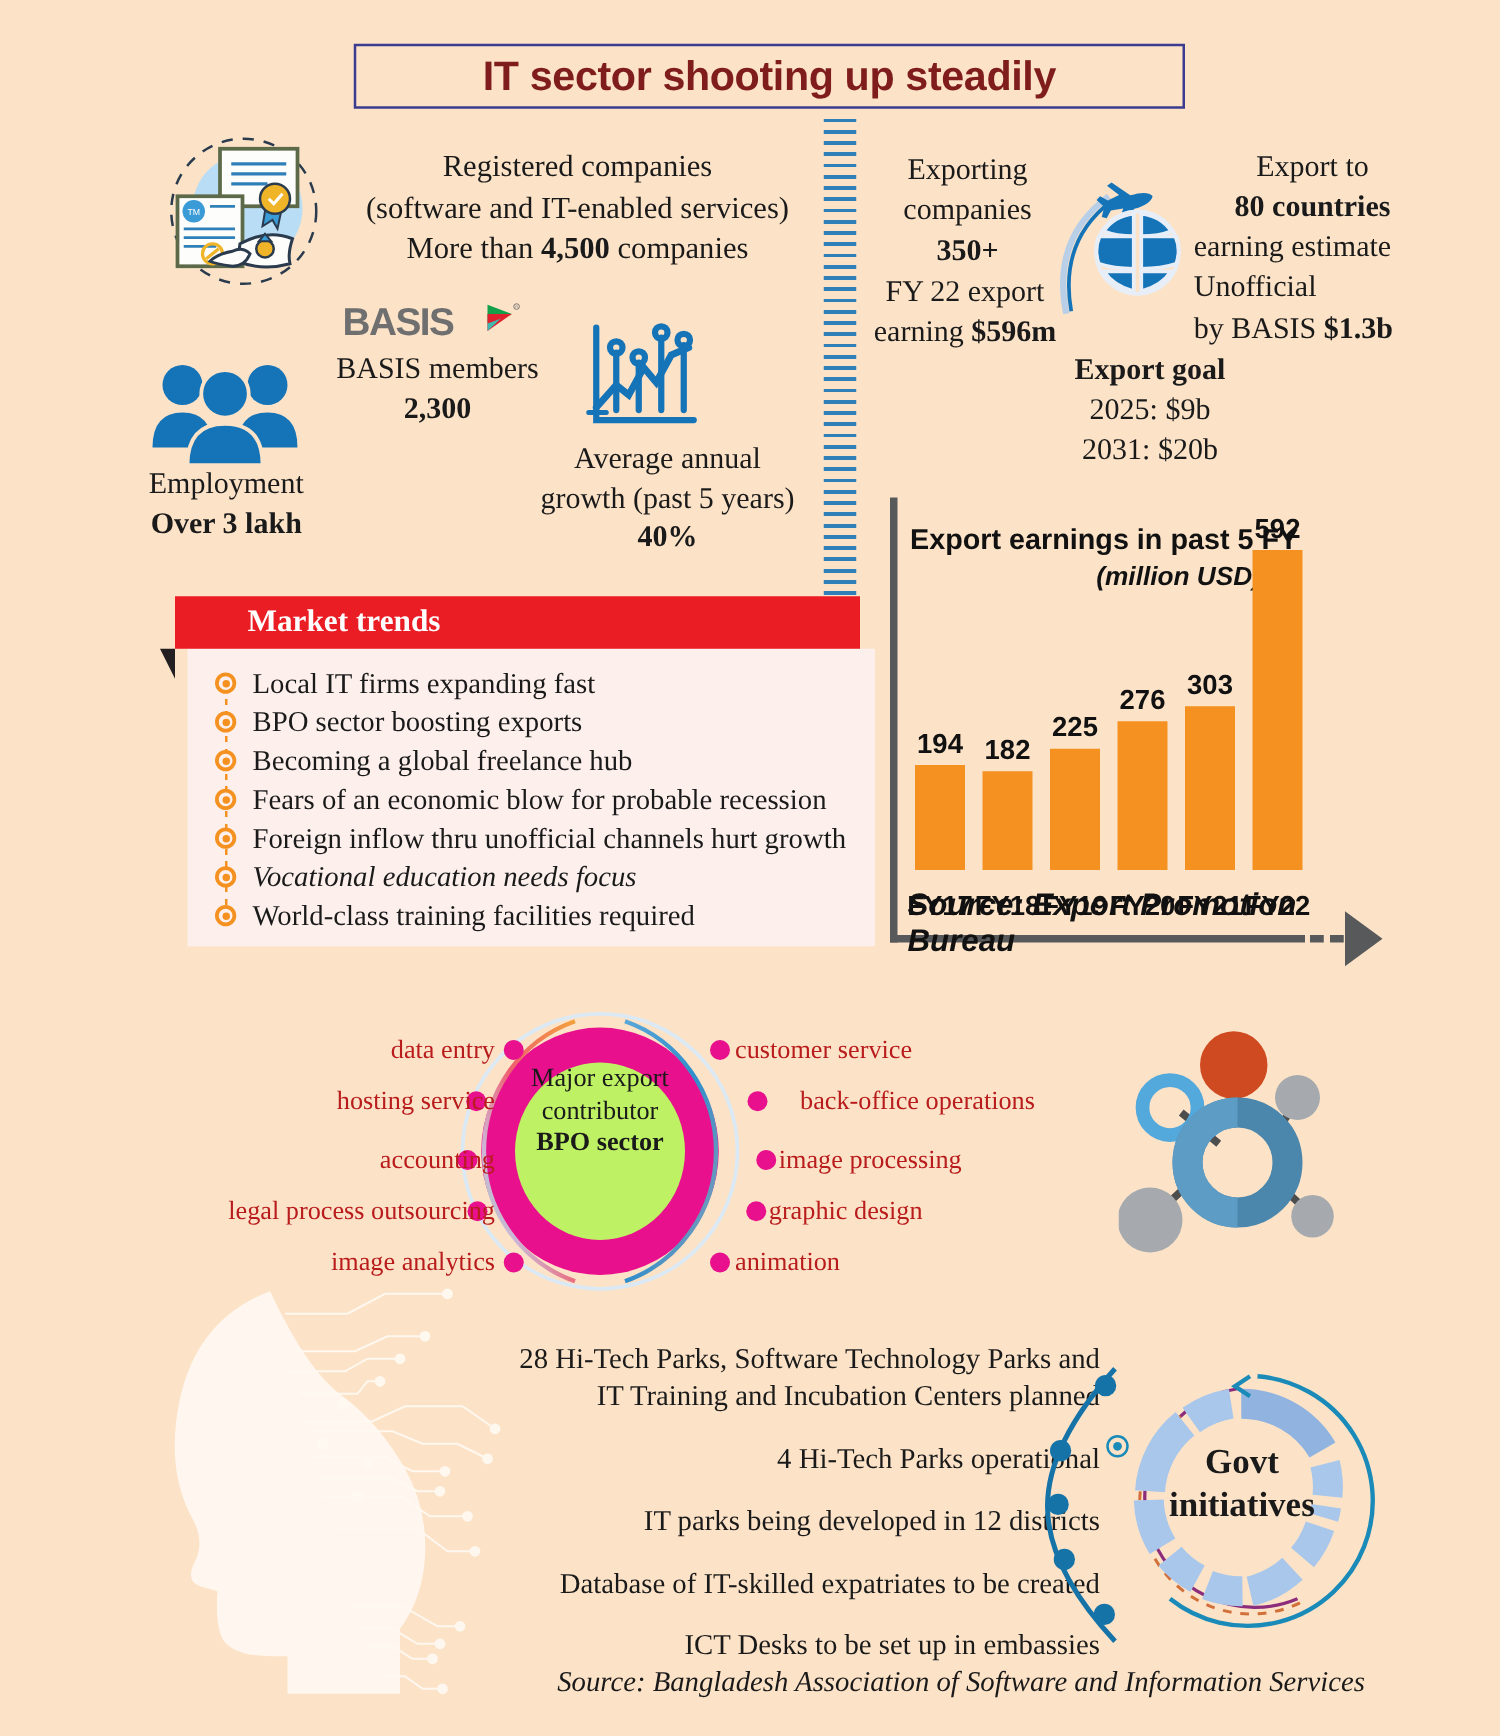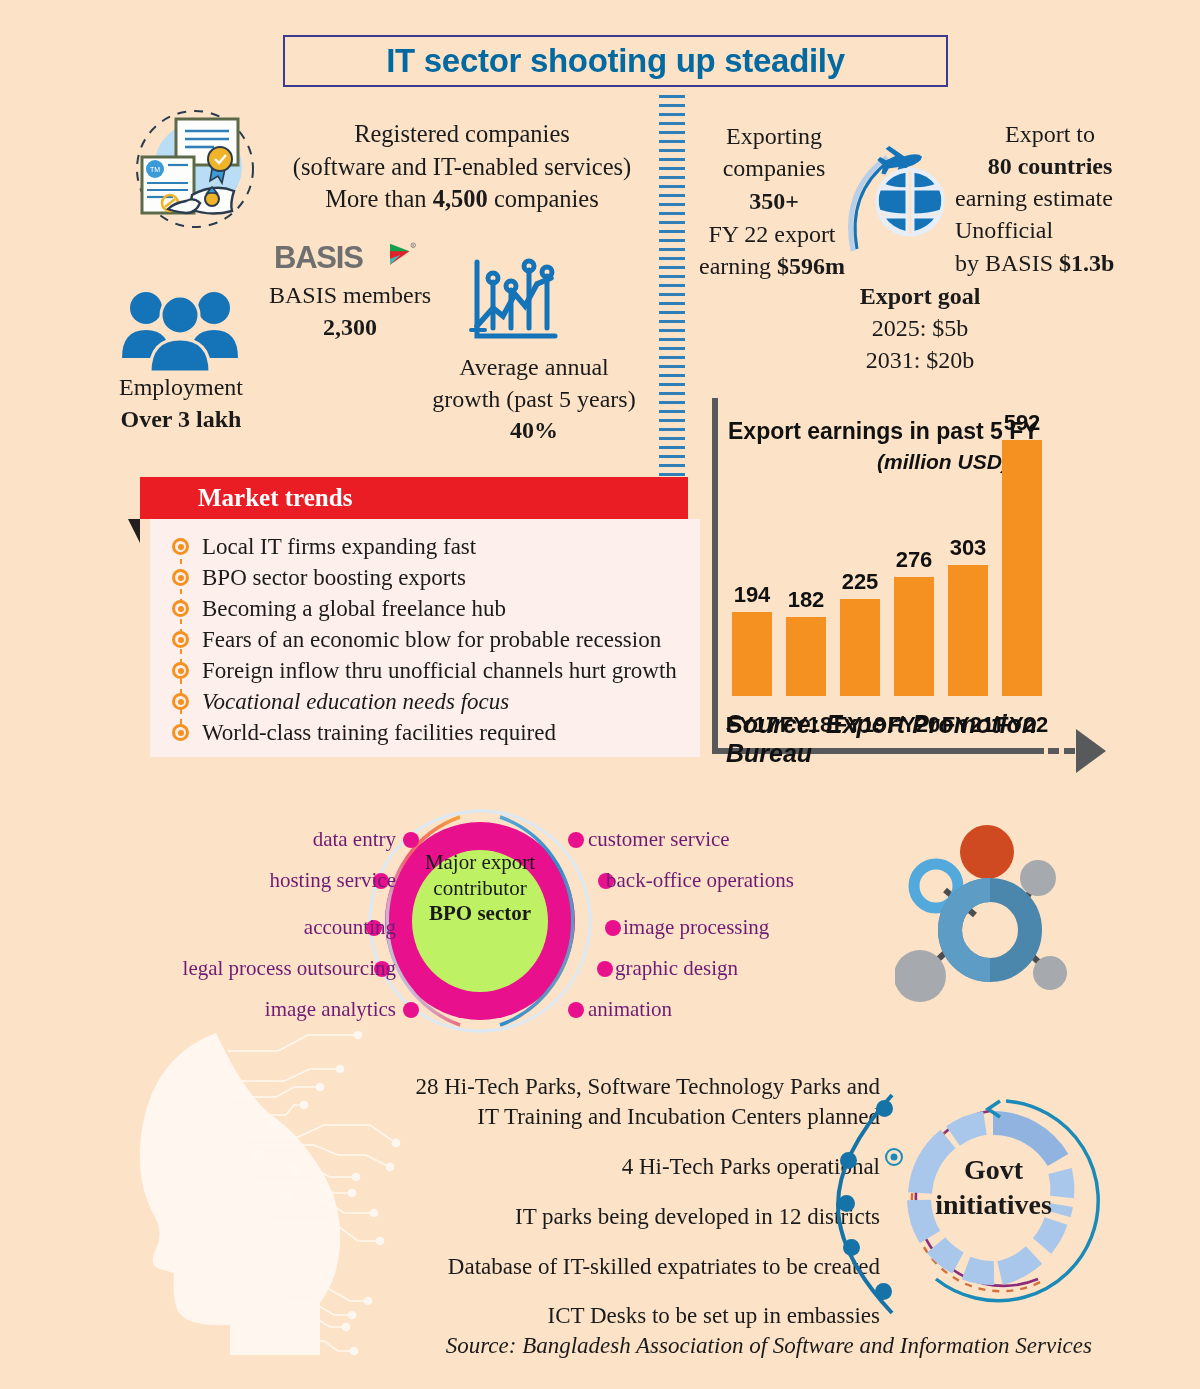--- a/index.html
+++ b/index.html
@@ -12,21 +12,21 @@
   }
 
   
   #title-box {
     position: absolute; left: 283px; top: 35px; width: 665px; height: 52px;
     border: 2px solid #3b3b8f;
     display: flex; align-items: center; justify-content: center;
   }
   #title-text {
     font-family: "Liberation Sans", sans-serif;
-    font-weight: bold; font-size: 33px; color: #0369a1;
+    font-weight: bold; font-size: 33px; color: #7f1d1d;
     letter-spacing: -0.3px;
   }
 
   
   #divider {
     position: absolute; left: 659px; top: 95px; width: 26px; height: 390px;
     background: repeating-linear-gradient(
        to bottom,
        #2f7fb8 0px, #2f7fb8 3px,
        #fce3c8 3px, #fce3c8 9px);
@@ -168,21 +168,21 @@
   #bpo-inner {
     position: absolute; left: 27px; top: 28px; right: 27px; bottom: 28px;
     border-radius: 50%; background: #bef264;
     display: flex; flex-direction: column; align-items: center; justify-content: flex-start;
   }
   #bpo-inner div { font-size: 21px; color: #1a1a1a; line-height: 1.22; text-align: center; }
   .bpo-dot {
     position: absolute; width: 16px; height: 16px; border-radius: 50%;
     background: #e8108c;
   }
-  .bpo-lab { position: absolute; font-size: 21px; color: #701a75; white-space: nowrap; }
+  .bpo-lab { position: absolute; font-size: 21px; color: #b91c1c; white-space: nowrap; }
   .bpo-lab.r { text-align: right; }
 
   
   #net-icon { position: absolute; left: 895px; top: 818px; width: 185px; height: 185px; }
 
   
   #head-wm { position: absolute; left: 108px; top: 1025px; width: 320px; height: 345px; opacity: 1; }
 
   
   #govt-list { position: absolute; left: 388px; top: 1072px; width: 492px; text-align: right; }
@@ -335,21 +335,21 @@
   <div>Export to</div>
   <div class="b">80 countries</div>
 </div>
 <div id="exp-right2" class="serif">
   <div>earning estimate</div>
   <div>Unofficial</div>
   <div><span>by BASIS </span><span class="b">$1.3b</span></div>
 </div>
 <div id="exp-goal" class="serif">
   <div class="b">Export goal</div>
-  <div>2025: $5b</div>
+  <div>2025: $9b</div>
   <div>2031: $20b</div>
 </div>
 
 <div id="mt-box">
   <div id="mt-body">
     <div id="mt-dashline"></div>
     <div id="mt-list">
         <div class="mt-item" style="position: relative; z-index: 1;">
           <div class="mt-bullet"></div>
           <span class="mt-label">Local IT firms expanding fast</span>
@@ -470,21 +470,21 @@
 </div>
 <div id="bpo-left-labels">
     <div class="bpo-lab r" style="position: absolute; right: 804px; top: 827px;">data entry</div>
     <div class="bpo-lab r" style="position: absolute; right: 804px; top: 868px;">hosting service</div>
     <div class="bpo-lab r" style="position: absolute; right: 804px; top: 915px;">accounting</div>
     <div class="bpo-lab r" style="position: absolute; right: 804px; top: 956px;">legal process outsourcing</div>
     <div class="bpo-lab r" style="position: absolute; right: 804px; top: 997px;">image analytics</div>
   </div>
 <div id="bpo-right-labels">
     <div class="bpo-lab" style="position: absolute; left: 588px; top: 827px;">customer service</div>
-    <div class="bpo-lab" style="position: absolute; left: 606px; top: 868px;">back-office operations</div>
+    <div class="bpo-lab" style="position: absolute; left: 640px; top: 868px;">back-office operations</div>
     <div class="bpo-lab" style="position: absolute; left: 623px; top: 915px;">image processing</div>
     <div class="bpo-lab" style="position: absolute; left: 615px; top: 956px;">graphic design</div>
     <div class="bpo-lab" style="position: absolute; left: 588px; top: 997px;">animation</div>
   </div>
 
 <div id="net-icon">
   <svg viewBox="0 0 185 185" width="185" height="185">
     <g stroke="#4d4d4d" stroke-width="6">
       <line x1="50" y1="72" x2="80" y2="97"></line>
       <line x1="122" y1="93" x2="140" y2="67"></line>

